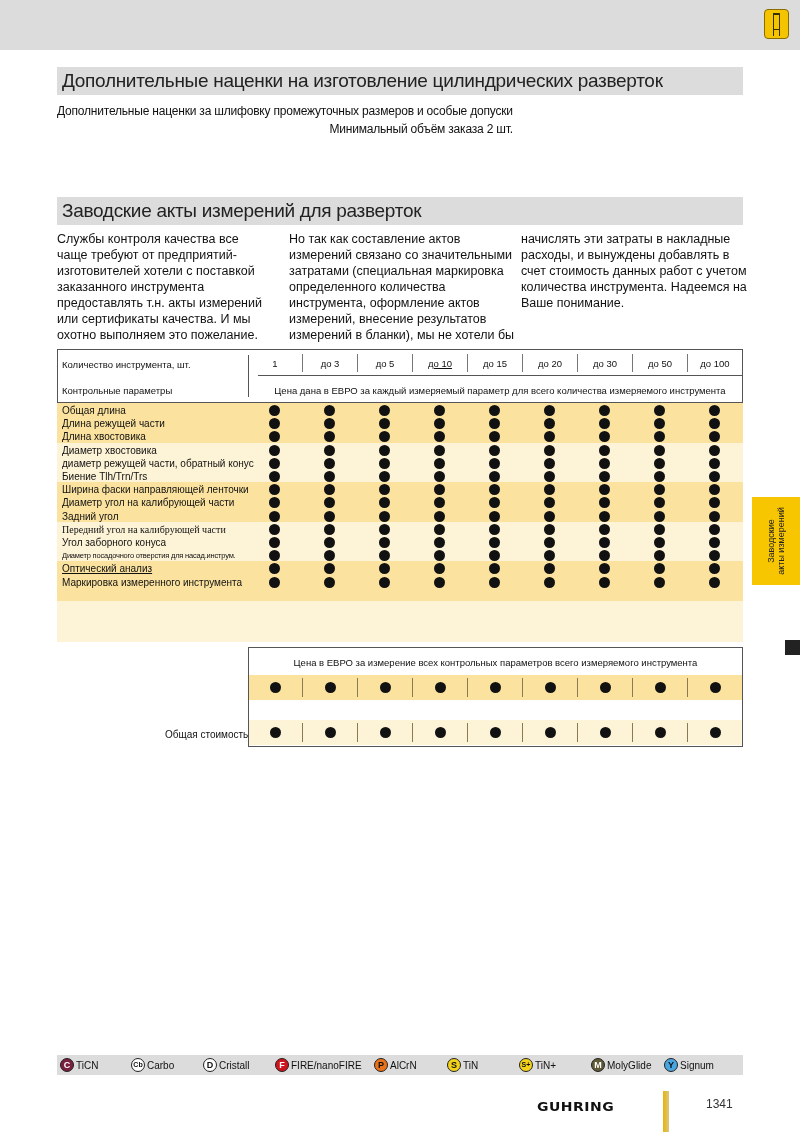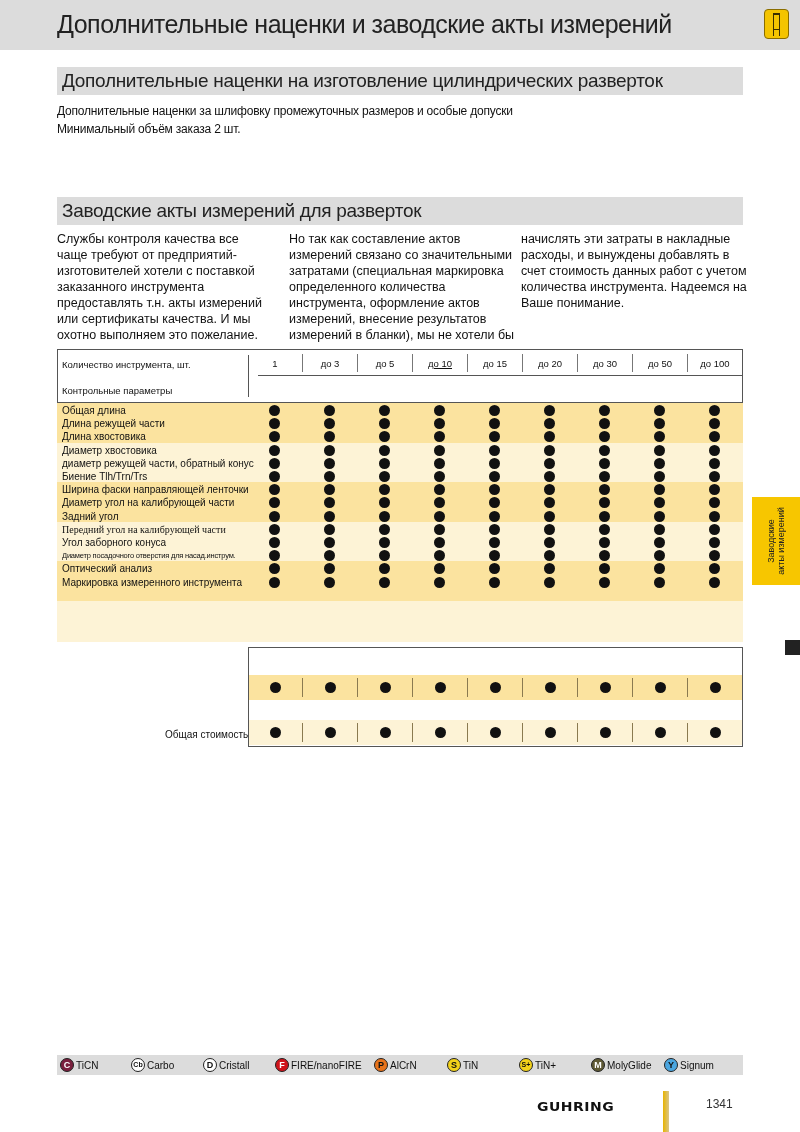--- a/index.html
+++ b/index.html
@@ -11,21 +11,21 @@
   .top-icon { position: absolute; left: 764px; top: 9px; width: 25px; height: 30px; background: #f4c400; border: 1px solid #8a6d00; border-radius: 4px; }
   .top-icon .shank { position: absolute; left: 8px; top: 3px; width: 7px; height: 17px; border: 1px solid #3a2f00; border-top: 2px solid #3a2f00; }
   .top-icon .tip { position: absolute; left: 8px; top: 20px; width: 7px; height: 6px; border-left: 1px solid #3a2f00; border-right: 1px solid #3a2f00; }
 
   .section-head { position: absolute; left: 57px; width: 686px; height: 28px; background: #dcdcdc; }
   .section-head span { position: absolute; left: 5px; top: 3px; font-size: 19px; color: #222; letter-spacing: -0.3px; }
   #sec1 { top: 67px; }
   #sec2 { top: 197px; }
 
   .para1 { position: absolute; left: 57px; top: 102px; font-size: 12px; line-height: 18px; color: #111; letter-spacing: -0.2px; }
-  .para1 div { white-space: nowrap; }
+  .para1 div { white-space: nowrap; text-align: right; }
 
   .col-text { position: absolute; top: 231px; font-size: 12.5px; line-height: 16px; color: #111; white-space: nowrap; }
   #col1 { left: 57px; }
   #col2 { left: 289px; }
   #col3 { left: 521px; }
 
   
   .tbl-head { position: absolute; left: 57px; top: 349px; width: 686px; height: 54px; border: 1.5px solid #555; background: #fff; }
   .tbl-head .lbl { position: absolute; left: 4px; font-size: 9.5px; color: #111; }
   .tbl-head .vsep { position: absolute; left: 190px; top: 5px; width: 1px; height: 42px; background: #555; }
@@ -64,21 +64,20 @@
 
   
   .brand { position: absolute; left: 537px; top: 1098px; font-size: 14px; font-weight: bold; letter-spacing: 0.5px; color: #111; font-family: "DejaVu Sans", sans-serif; transform: scaleY(0.9); }
   .footer-bar { position: absolute; left: 663px; top: 1091px; width: 6px; height: 41px; background: linear-gradient(to right, #e8b400, #d9c68a); }
   .page-num { position: absolute; left: 706px; top: 1097px; font-size: 12px; color: #333; }
 </style>
 </head>
 <body>
 
 <div class="top-bar">
-  <h1 class="top-title">Дополнительные наценки и заводские акты измерений</h1>
   <div class="top-icon">
     <div class="shank"></div>
       <div class="tip"></div>
   </div>
 </div>
 
 <div class="section-head" id="sec1">
   <span>Дополнительные наценки на изготовление цилиндрических разверток</span>
 </div>
 <div class="para1">
@@ -113,20 +112,21 @@
     <div>счет стоимость данных работ с учетом</div>
     <div>количества инструмента. Надеемся на</div>
     <div>Ваше понимание.</div>
   </div>
 
 <div class="tbl-head" id="tblHead">
   <div class="lbl" style="top:9px">Количество инструмента, шт.</div>
   <div class="lbl" style="top:35px">Контрольные параметры</div>
   <div class="vsep"></div>
   <div class="hsep"></div>
+  <div class="price-note">Цена дана в ЕВРО за каждый измеряемый параметр для всего количества измеряемого инструмента</div>
 <div class="qty-cell" style="left: 190px;">1</div>
     <div class="qty-cell" style="left: 245px;">до 3</div>
     <div class="qty-sep" style="left: 244px;"></div>
     <div class="qty-cell" style="left: 300px;">до 5</div>
     <div class="qty-sep" style="left: 299px;"></div>
     <div class="qty-cell" style="left: 355px; text-decoration: underline;">до 10</div>
     <div class="qty-sep" style="left: 354px;"></div>
     <div class="qty-cell" style="left: 410px;">до 15</div>
     <div class="qty-sep" style="left: 409px;"></div>
     <div class="qty-cell" style="left: 465px;">до 20</div>
@@ -261,21 +261,21 @@
     <div class="row-label small" style="top: 549.2px;">Диаметр посадочного отверстия для насад.инструм.</div>
     <div class="dot" style="left: 268.5px; top: 550.2px;"></div>
     <div class="dot" style="left: 323.5px; top: 550.2px;"></div>
     <div class="dot" style="left: 378.5px; top: 550.2px;"></div>
     <div class="dot" style="left: 433.5px; top: 550.2px;"></div>
     <div class="dot" style="left: 488.5px; top: 550.2px;"></div>
     <div class="dot" style="left: 543.5px; top: 550.2px;"></div>
     <div class="dot" style="left: 598.5px; top: 550.2px;"></div>
     <div class="dot" style="left: 653.5px; top: 550.2px;"></div>
     <div class="dot" style="left: 708.5px; top: 550.2px;"></div>
-    <div class="row-label" style="top: 562.4px;">Оптический анализ</div>
+    <div class="row-label" style="top: 562.4px; text-decoration: underline;">Оптический анализ</div>
     <div class="dot" style="left: 268.5px; top: 563.4px;"></div>
     <div class="dot" style="left: 323.5px; top: 563.4px;"></div>
     <div class="dot" style="left: 378.5px; top: 563.4px;"></div>
     <div class="dot" style="left: 433.5px; top: 563.4px;"></div>
     <div class="dot" style="left: 488.5px; top: 563.4px;"></div>
     <div class="dot" style="left: 543.5px; top: 563.4px;"></div>
     <div class="dot" style="left: 598.5px; top: 563.4px;"></div>
     <div class="dot" style="left: 653.5px; top: 563.4px;"></div>
     <div class="dot" style="left: 708.5px; top: 563.4px;"></div>
     <div class="row-label" style="top: 575.6px;">Маркировка измеренного инструмента</div>
@@ -284,20 +284,21 @@
     <div class="dot" style="left: 378.5px; top: 576.6px;"></div>
     <div class="dot" style="left: 433.5px; top: 576.6px;"></div>
     <div class="dot" style="left: 488.5px; top: 576.6px;"></div>
     <div class="dot" style="left: 543.5px; top: 576.6px;"></div>
     <div class="dot" style="left: 598.5px; top: 576.6px;"></div>
     <div class="dot" style="left: 653.5px; top: 576.6px;"></div>
     <div class="dot" style="left: 708.5px; top: 576.6px;"></div>
   </div>
 
 <div class="sum-box" id="sumBox">
+  <div class="sum-note" style="top:9px">Цена в ЕВРО за измерение всех контрольных параметров всего измеряемого инструмента</div>
   <div class="sum-row a" style="top:27px" id="sumRow1">
       <div class="dot" style="left: 20.5px; top: 7px;"></div>
       <div class="dot" style="left: 75.5px; top: 7px;"></div>
       <div class="sum-sep" style="left: 53px;"></div>
       <div class="dot" style="left: 130.5px; top: 7px;"></div>
       <div class="sum-sep" style="left: 108px;"></div>
       <div class="dot" style="left: 185.5px; top: 7px;"></div>
       <div class="sum-sep" style="left: 163px;"></div>
       <div class="dot" style="left: 240.5px; top: 7px;"></div>
       <div class="sum-sep" style="left: 218px;"></div>

